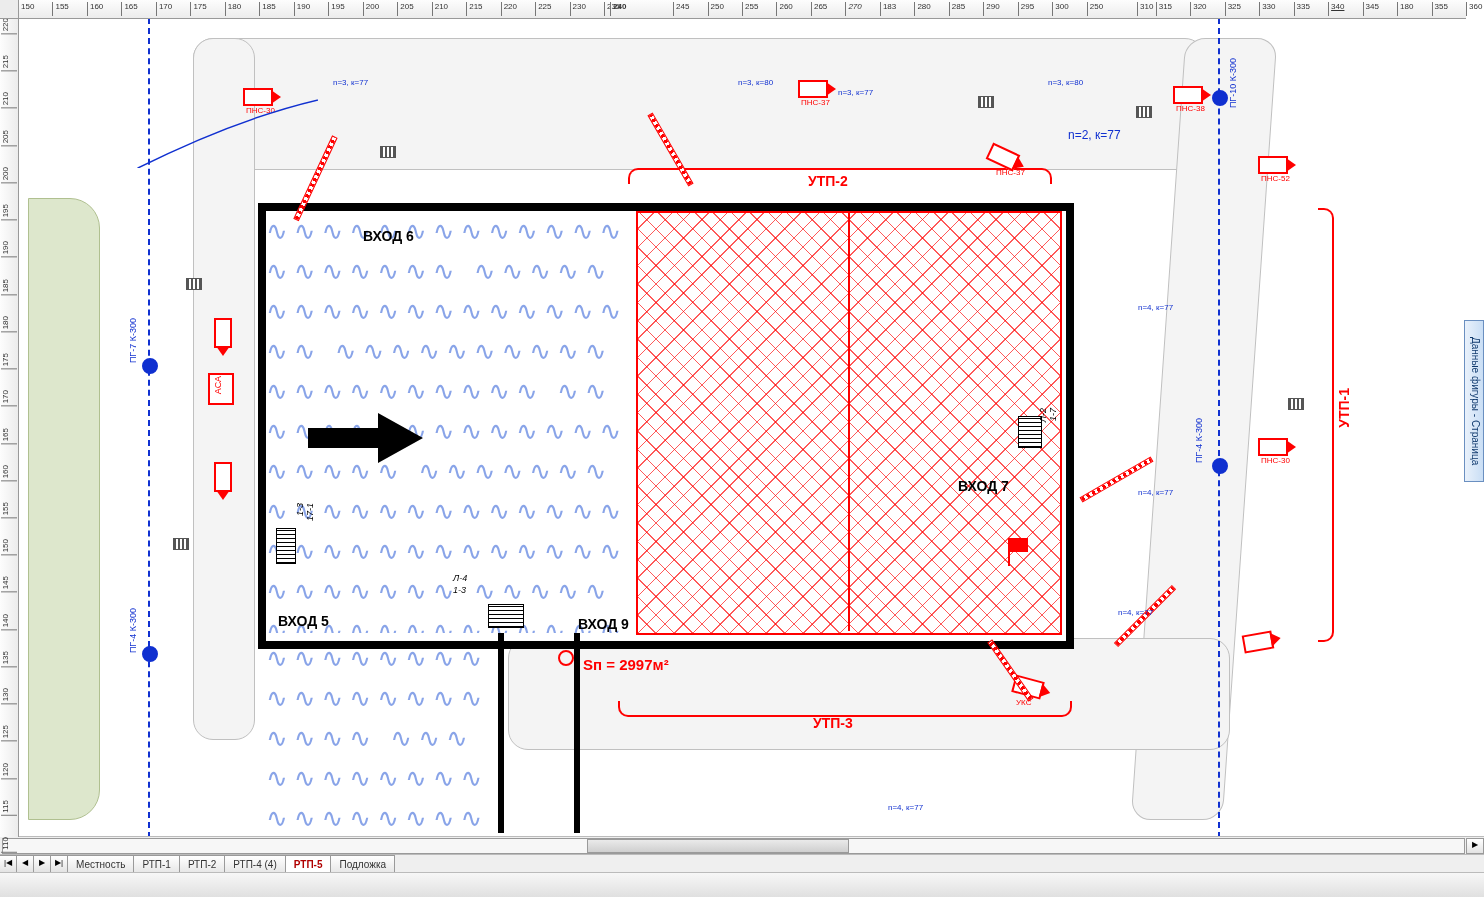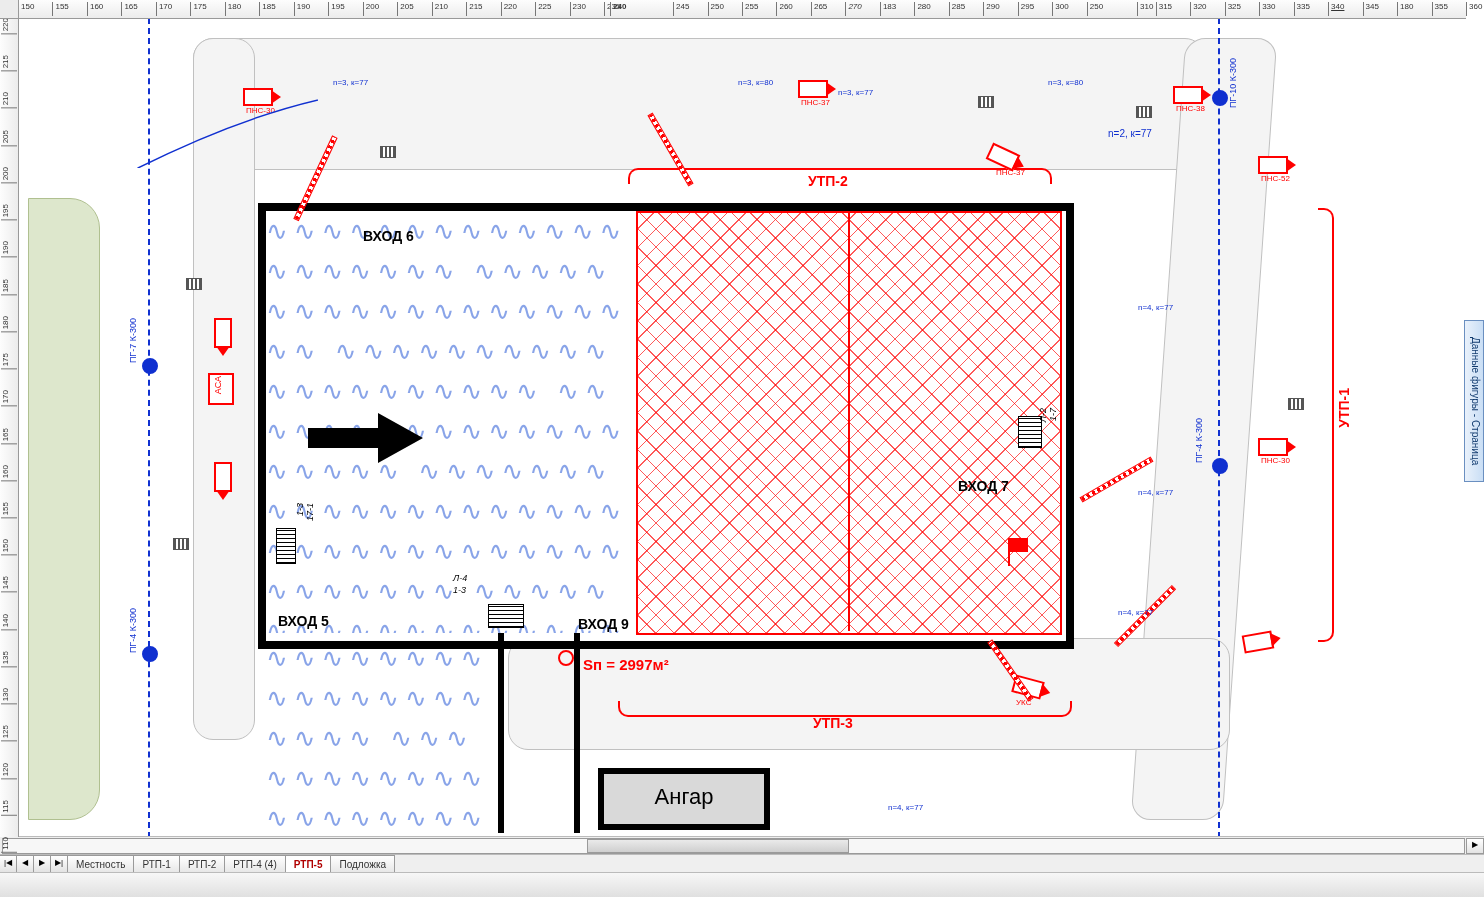--- a/index.html
+++ b/index.html
@@ -165,21 +165,20 @@
 
   <svg style="position:absolute;left:290px;top:390px;width:120px;height:60px">
     <polygon points="0,20 70,20 70,5 115,30 70,55 70,40 0,40" fill="#000"></polygon>
   </svg>
 
   <span class="label" style="left:345px;top:210px">ВХОД 6</span>
   <span class="label" style="left:260px;top:595px">ВХОД 5</span>
   <span class="label" style="left:560px;top:598px">ВХОД 9</span>
   <span class="label" style="left:940px;top:460px">ВХОД 7</span>
 
-  <div class="hangar" style="left:580px;top:750px;width:160px;height:50px"><span>Ангар</span></div>
 
   <span class="label red" style="left:565px;top:638px;font-size:15px">Sп = 2997м²</span>
 
   <div style="position:absolute;left:540px;top:632px;width:12px;height:12px;border:2px solid red;border-radius:50%"></div>
 
   <div class="bracket-h" style="left:610px;top:150px;width:420px"></div>
   <span class="label red" style="left:790px;top:155px">УТП-2</span>
   <div class="bracket-h bot" style="left:600px;top:683px;width:450px"></div>
   <span class="label red" style="left:795px;top:697px">УТП-3</span>
   <div class="bracket-v" style="left:1300px;top:190px;height:430px"></div>
@@ -223,21 +222,21 @@
   <div class="graysq" style="left:362px;top:128px"></div>
   <div class="graysq" style="left:960px;top:78px"></div>
   <div class="graysq" style="left:1118px;top:88px"></div>
   <div class="graysq" style="left:1270px;top:380px"></div>
   <div class="graysq" style="left:155px;top:520px"></div>
 
   <span class="label small" style="left:315px;top:60px;color:#1030d0;font-size:8px">n=3, к=77</span>
   <span class="label small" style="left:720px;top:60px;color:#1030d0;font-size:8px">n=3, к=80</span>
   <span class="label small" style="left:820px;top:70px;color:#1030d0;font-size:8px">n=3, к=77</span>
   <span class="label small" style="left:1030px;top:60px;color:#1030d0;font-size:8px">n=3, к=80</span>
-  <span class="label small" style="left:1090px;top:110px;color:#1030d0;font-size:10px">n=2, к=77</span>
+  <span class="label small" style="left:1050px;top:110px;color:#1030d0;font-size:12px">n=2, к=77</span>
   <span class="label small" style="left:1120px;top:285px;color:#1030d0;font-size:8px">n=4, к=77</span>
   <span class="label small" style="left:1120px;top:470px;color:#1030d0;font-size:8px">n=4, к=77</span>
   <span class="label small" style="left:1100px;top:590px;color:#1030d0;font-size:8px">n=4, к=77</span>
   <span class="label small" style="left:870px;top:785px;color:#1030d0;font-size:8px">n=4, к=77</span>
 
   <span class="label small txt-v" style="left:277px;top:485px;font-style:italic">1-3</span>
   <span class="label small txt-v" style="left:287px;top:485px;font-style:italic">17-1</span>
   <span class="label small" style="left:435px;top:555px;font-style:italic">Л-4</span>
   <span class="label small" style="left:435px;top:567px;font-style:italic">1-3</span>
   <span class="label small txt-v" style="left:1020px;top:390px;font-style:italic">Л-2</span>

